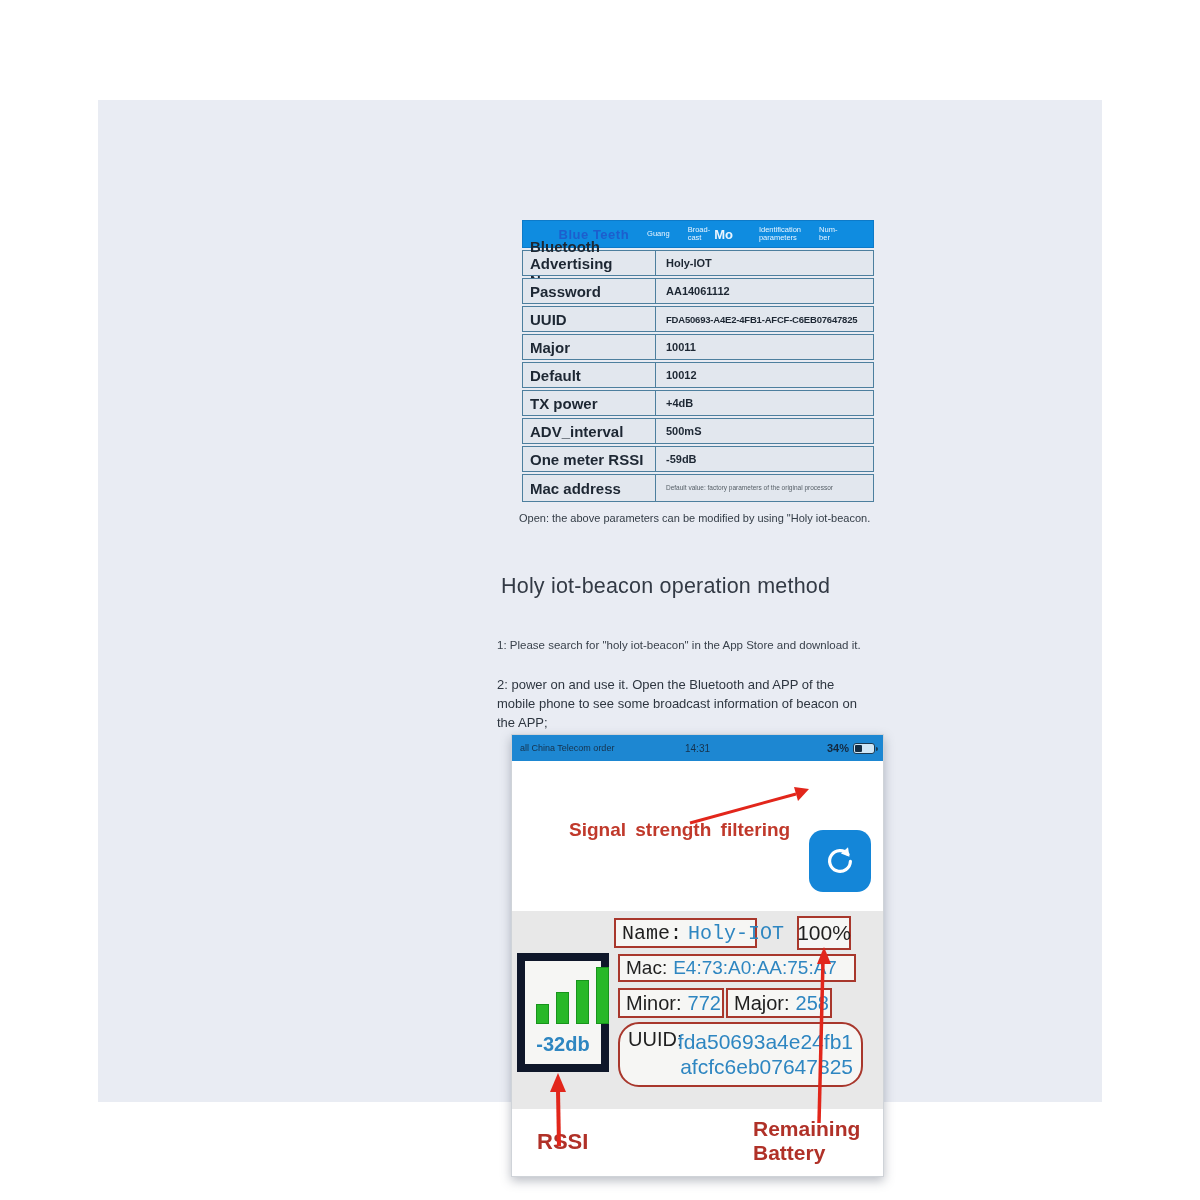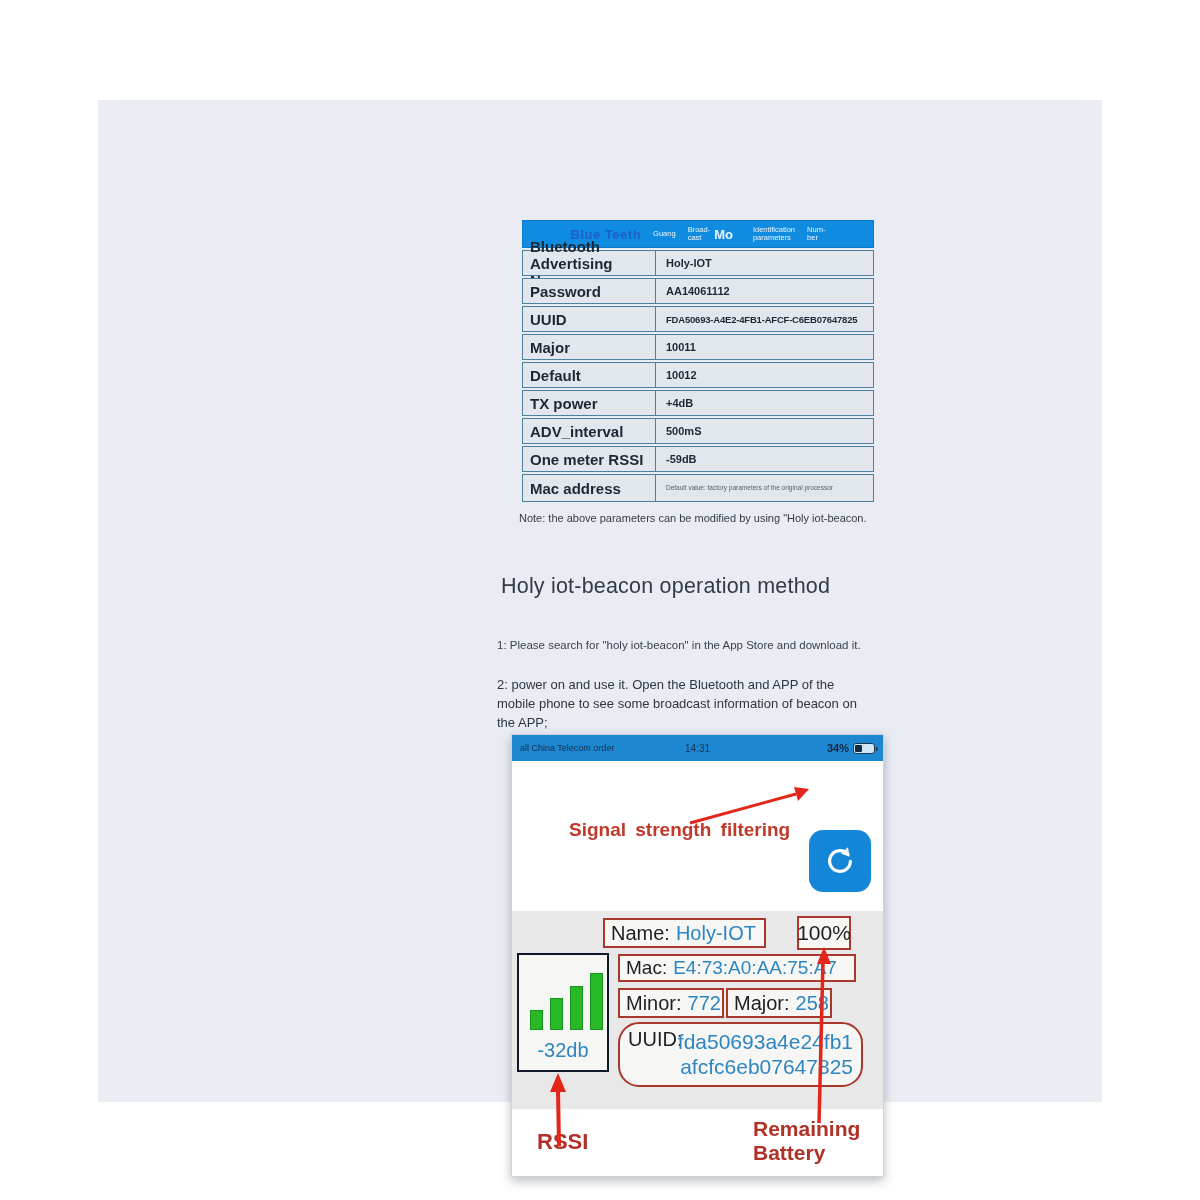--- a/index.html
+++ b/index.html
@@ -5,21 +5,21 @@
   * { margin:0; padding:0; box-sizing:border-box; }
   html,body { width:1200px; height:1200px; background:#ffffff; font-family:"Liberation Sans", sans-serif; }
 
   .panel { position:absolute; left:98px; top:100px; width:1004px; height:1002px; background:#e9ecf3; }
 
   
   .ptable { position:absolute; left:424px; top:120px; width:352px; }
   .ptable-header { display:flex; align-items:center; justify-content:center; height:28px;
     background:#0f8ce0; border:1px solid #0d7ac8; color:#eaf5ff; }
   .h-bigdark { font-size:13px; font-weight:bold; color:#1d5ecd; letter-spacing:0.5px; }
-  .h-small { font-size:7.5px; line-height:8px; margin-left:12px; }
+  .h-small { font-size:7.5px; line-height:8px; margin-left:18px; }
   .h-mo { font-size:13px; font-weight:bold; margin:0 8px 0 4px; }
   .h-stack { display:inline-block; text-align:left; }
   .prow { display:flex; margin-top:2px; height:26px; }
   .prow.tall { height:28px; }
   .pcell { background:#e2e7ee; border:1px solid #4d7f9e; display:flex; align-items:center; color:#1d2733; }
   .pcell.lbl { width:134px; padding-left:7px; font-size:15px; font-weight:600; }
   .pcell.val { flex:1; margin-left:-1px; padding-left:10px; font-size:11px; font-weight:600; }
   .pcell.val.uuid { font-size:9.5px; letter-spacing:-0.2px; }
   .pcell.val.tiny { font-size:6.5px; font-weight:400; color:#555e66; line-height:7.5px; padding-right:30px; }
 
@@ -52,30 +52,30 @@
     word-spacing:4px; white-space:nowrap; }
   .search-pill { position:absolute; left:17px; top:28px; width:258px; height:52px; background:#ffffff;
     border:1px solid #e2e2e2; border-radius:26px; box-shadow:0 1px 3px rgba(0,0,0,0.08);
     display:flex; align-items:center; padding-left:14px; gap:4px; }
   .search-placeholder { font-size:20px; color:#b9b9b9; }
   .refresh-btn { position:absolute; left:297px; top:19px; width:62px; height:62px; background:#1486d8;
     border-radius:14px; display:flex; align-items:center; justify-content:center; }
 
   .gray-band { position:absolute; left:0; top:100px; width:100%; height:198px; background:#e8e8e8; }
 
-  .signal-box { position:absolute; left:5px; top:142px; width:92px; height:119px; border:2px solid #0f172a; background:#f6f6f4; }
+  .signal-box { position:absolute; left:5px; top:142px; width:92px; height:119px; border:8px solid #0f172a; background:#f6f6f4;font-weight:bold; }
   .bars { position:absolute; left:11px; bottom:40px; display:flex; align-items:flex-end; gap:7px; }
   .bar { width:13px; background:#28b828; border:1px solid #17941b; }
   .bar.b1 { height:20px; } .bar.b2 { height:32px; } .bar.b3 { height:44px; } .bar.b4 { height:57px; }
   .rssi-val { position:absolute; left:0; width:100%; bottom:8px; text-align:center; font-size:20px; color:#2e86c1; }
 
   .rbox { position:absolute; border:2px solid #a8372c; background:#f6f6f4; display:flex; align-items:center; padding-left:6px; white-space:nowrap; }
   .blab { font-size:20px; color:#1f1f1f; margin-right:6px; }
   .bval { font-size:20px; color:#2e86c1; }
-  .name-box { left:91px; top:107px; width:163px; height:30px; }
+  .name-box { left:102px; top:107px; width:143px; height:30px;font-family:Liberation Mono, monospace; }
   .pct-box { left:285px; top:105px; width:54px; height:34px; justify-content:center; padding-left:0; }
   .pct-box .blab { margin:0; font-size:21px; }
   .mac-box { left:106px; top:143px; width:238px; height:28px; }
   .mac-box .blab, .mac-box .bval { font-size:19px; }
   .minor-box { left:106px; top:177px; width:106px; height:30px; }
   .major-box { left:214px; top:177px; width:106px; height:30px; }
   .uuid-box { left:106px; top:211px; width:245px; height:65px; padding:4px 8px 0 8px; display:block;border-radius:21px; }
   .uuid-lines { text-align:right; font-size:21px; color:#2e86c1; line-height:25px; margin-top:-22px; }
   .uuid-box .blab { font-size:20px; }
 
@@ -129,21 +129,21 @@
     <div class="prow">
         <div class="pcell lbl">One meter RSSI</div>
         <div class="pcell val">-59dB</div>
       </div>
     <div class="prow tall">
         <div class="pcell lbl">Mac address</div>
         <div class="pcell val tiny">Default value: factory parameters of the original processor</div>
       </div>
   </div>
 
-  <div class="note-line">Note: the above parameters can be modified by using "Holy iot-beacon.</div>
+  <div class="note-line">Open: the above parameters can be modified by using "Holy iot-beacon.</div>
   <div class="heading">Holy iot-beacon operation method</div>
   <div class="step1">1: Please search for "holy iot-beacon" in the App Store and download it.</div>
   <div class="step2">2: power on and use it. Open the Bluetooth and APP of the mobile phone to see some broadcast information of beacon on the APP;</div>
 
   <div class="phone">
     <div class="statusbar">
       <span class="carrier">all China Telecom order</span>
       <span class="sb-time">14:31</span>
       <span class="sb-right">
         <span class="sb-batt-pct">34%</span>

